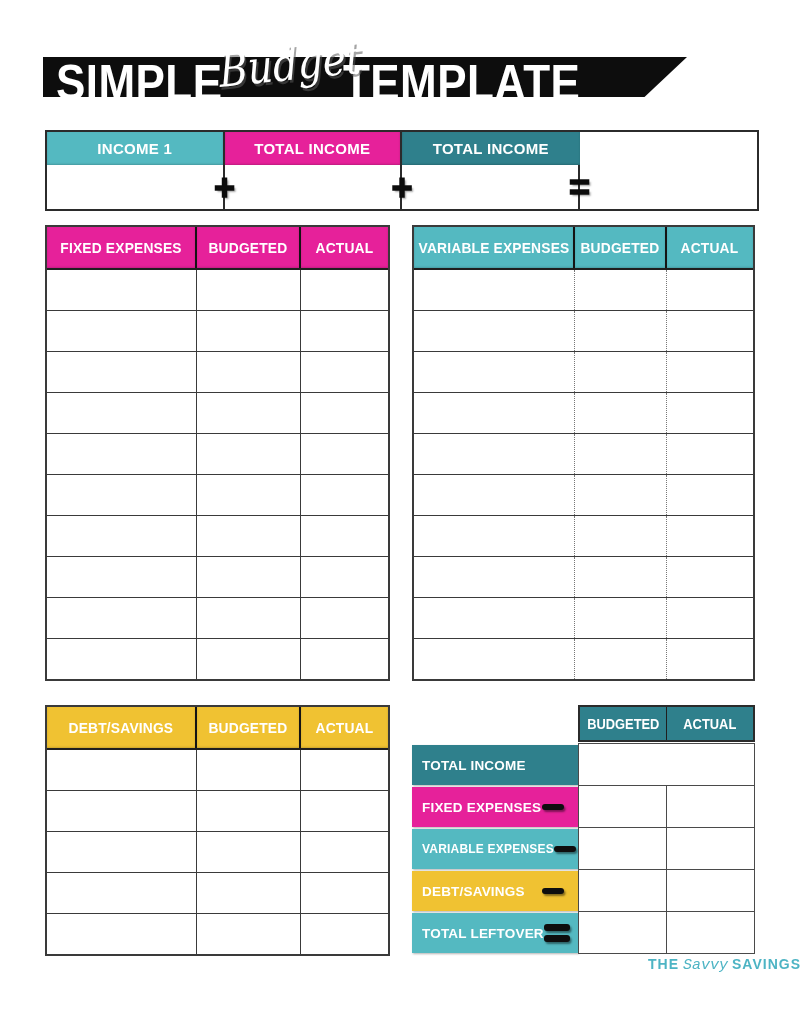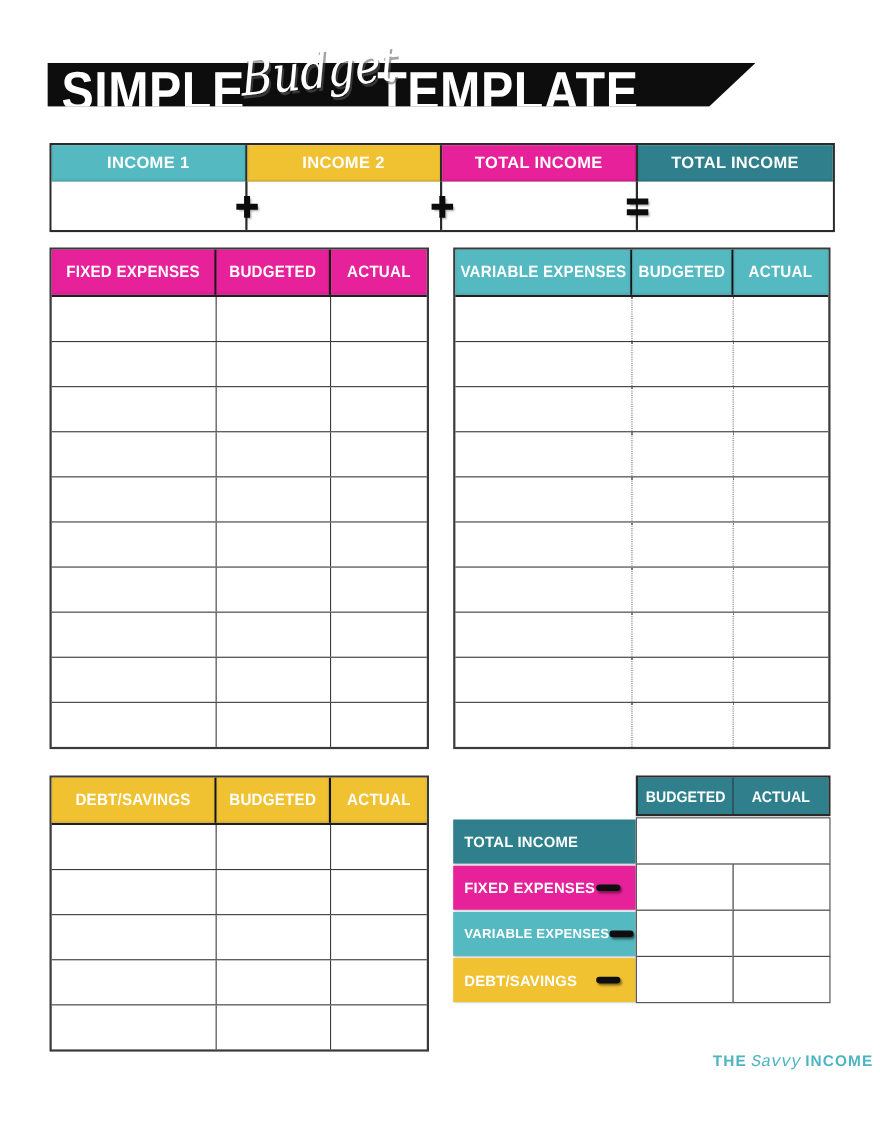--- a/index.html
+++ b/index.html
@@ -108,21 +108,20 @@
 
 <div class="banner">
   <span class="bword w1">SIMPLE</span>
   <span class="bword w2">TEMPLATE</span>
 </div>
 <span class="script-word">Budget</span>
 
 <div class="income-strip">
   <div class="income-headers" id="income-headers">
       <div class="ih-cell" style="background: rgb(84, 185, 193);">INCOME 1</div>
-      <div class="ih-cell" style="background: rgb(240, 194, 50);">INCOME 2</div>
       <div class="ih-cell" style="background: rgb(230, 33, 154);">TOTAL INCOME</div>
       <div class="ih-cell" style="background: rgb(47, 128, 140);">TOTAL INCOME</div>
     </div>
   <div class="income-values" id="income-values">
       <div class="iv-cell"></div>
       <div class="iv-cell"></div>
       <div class="iv-cell"></div>
       <div class="iv-cell"></div>
     </div>
 <div class="op-sym" style="left: 177.5px; top: 56px;">+</div>
@@ -341,19 +340,32 @@
         <span>DEBT/SAVINGS</span>
         <div class="op-chip">
           <div class="bar"></div>
         </div>
       </div>
       <div class="sum-values">
         <div class="sum-cell first"></div>
         <div class="sum-cell"></div>
       </div>
     </div>
+    <div class="sum-row">
+      <div class="sum-label" style="background: rgb(84, 185, 193); font-size: 13.5px;">
+        <span>TOTAL LEFTOVER</span>
+        <div class="op-chip equals">
+          <div class="bar"></div>
+          <div class="bar"></div>
+        </div>
+      </div>
+      <div class="sum-values">
+        <div class="sum-cell first"></div>
+        <div class="sum-cell"></div>
+      </div>
+    </div>
   </div>
 
 <div class="brand">
   <span class="small">THE</span>
   <span class="scripty">Savvy</span>
-  <span class="small">INCOME</span>
+  <span class="small">SAVINGS</span>
 </div>
 
 </body></html>

